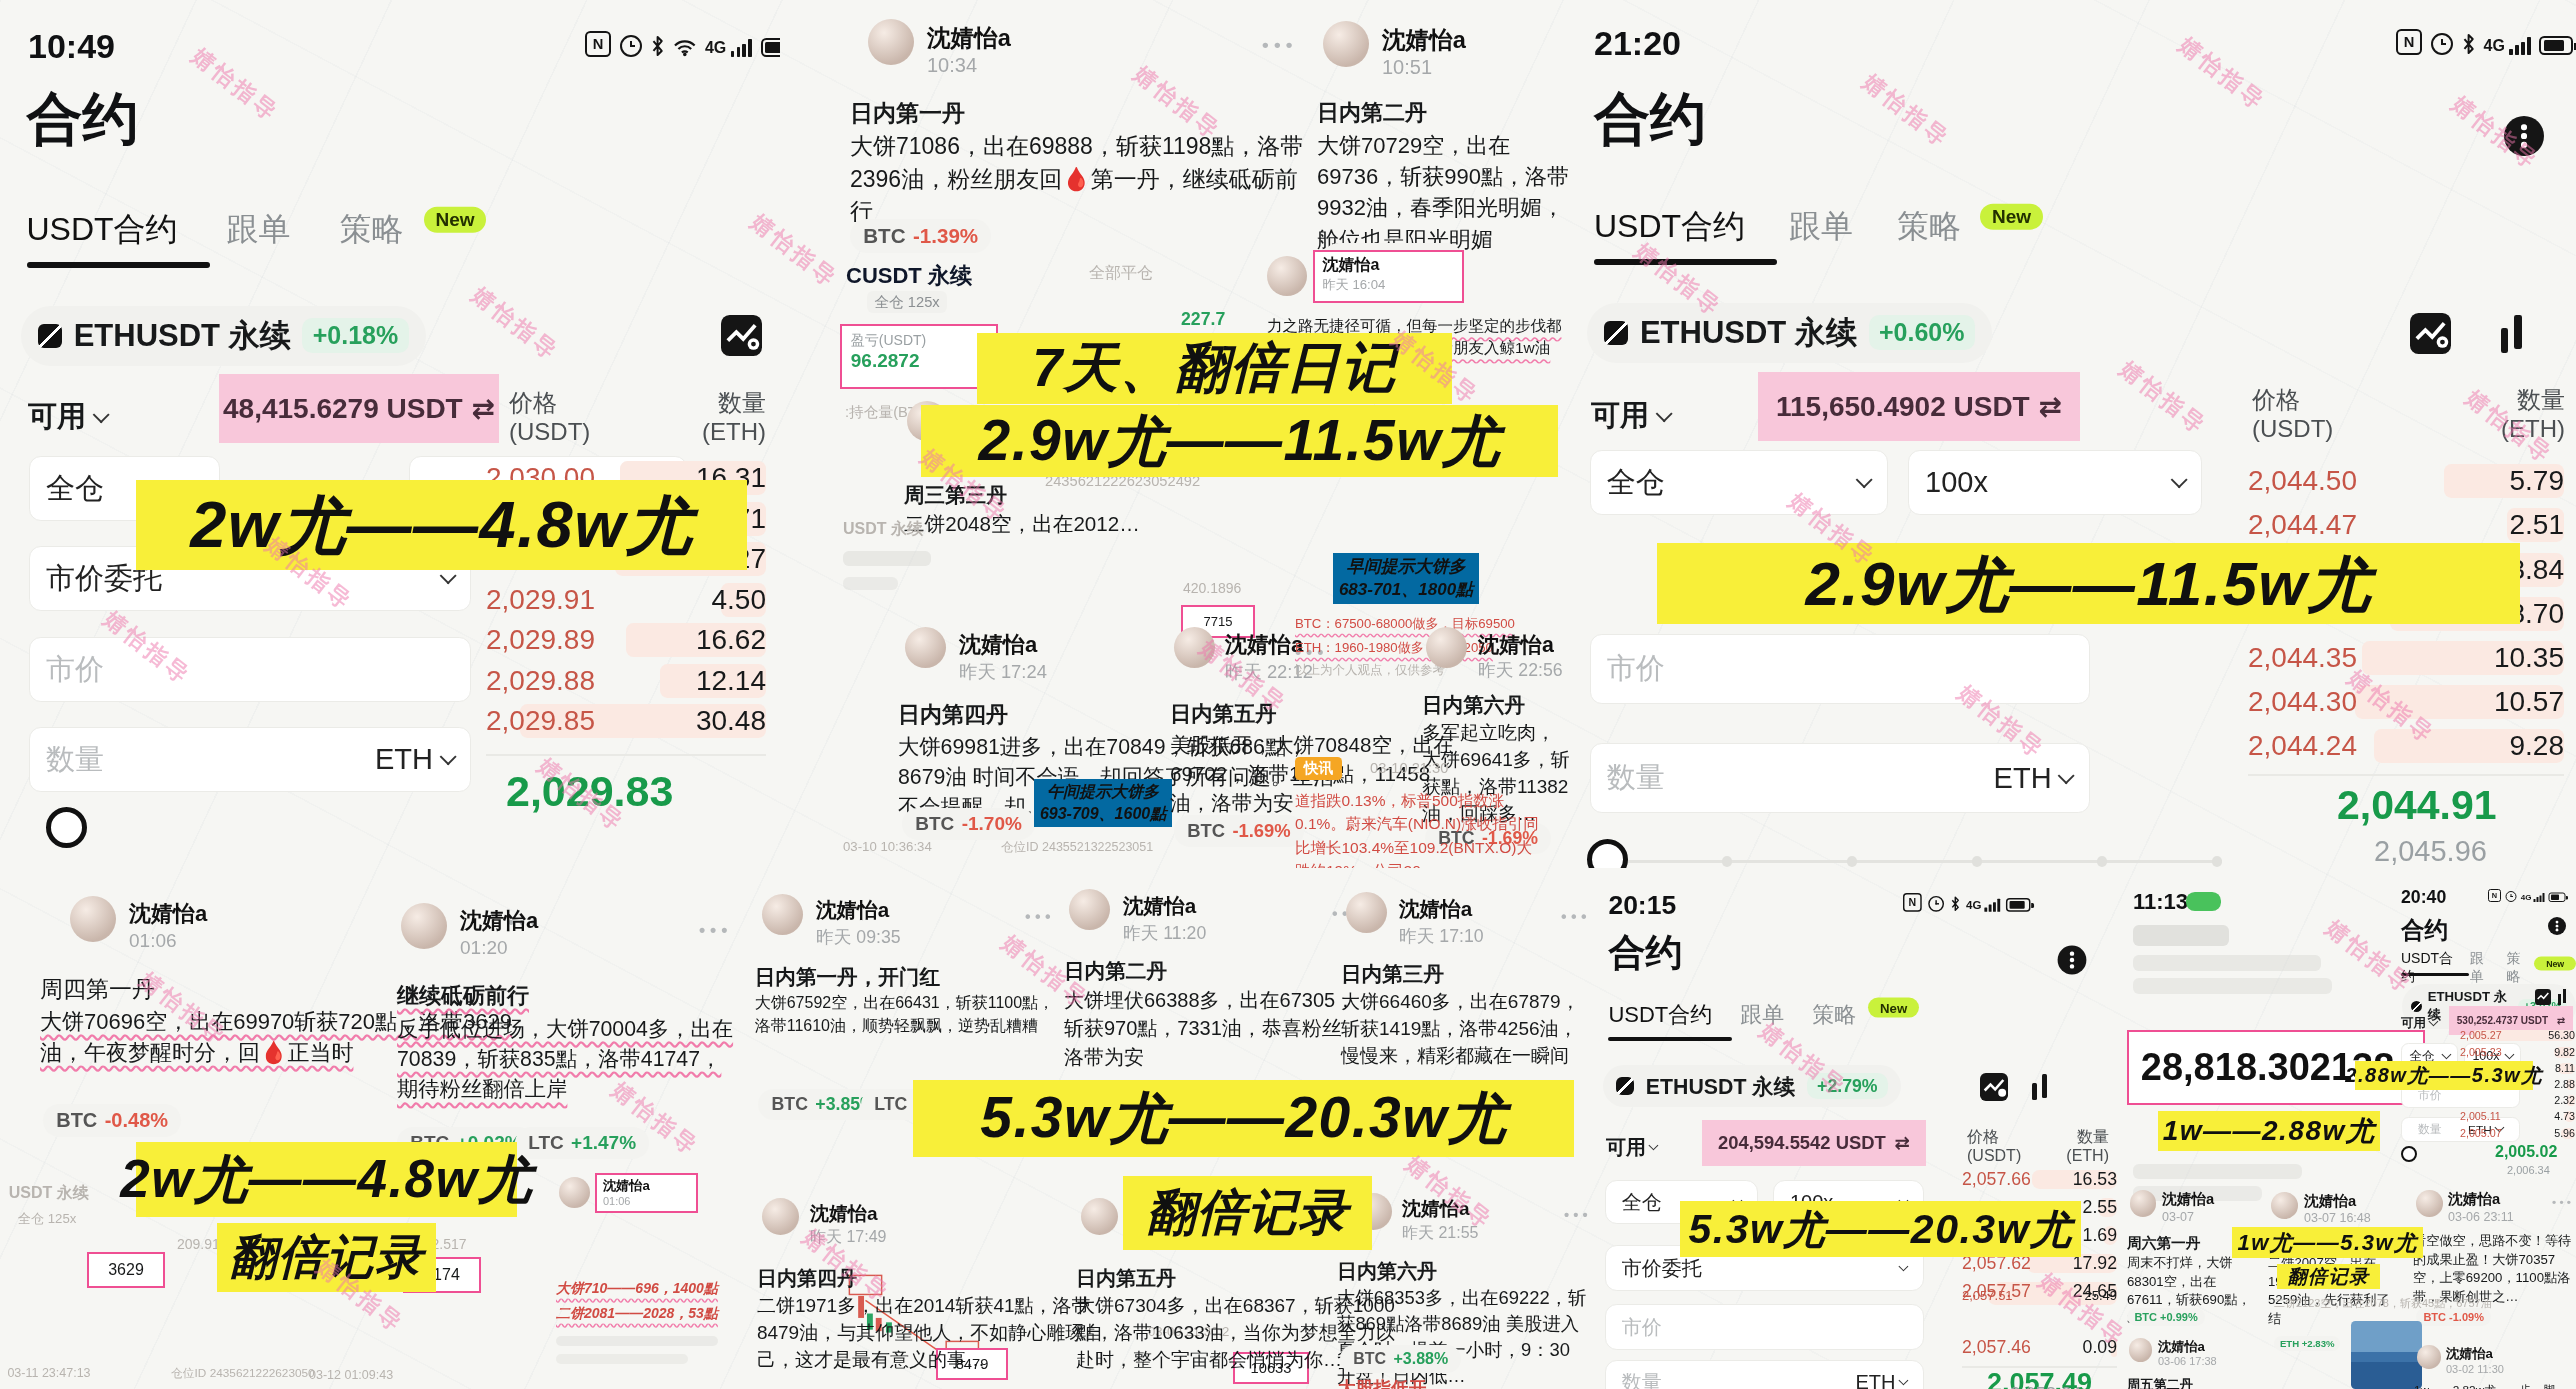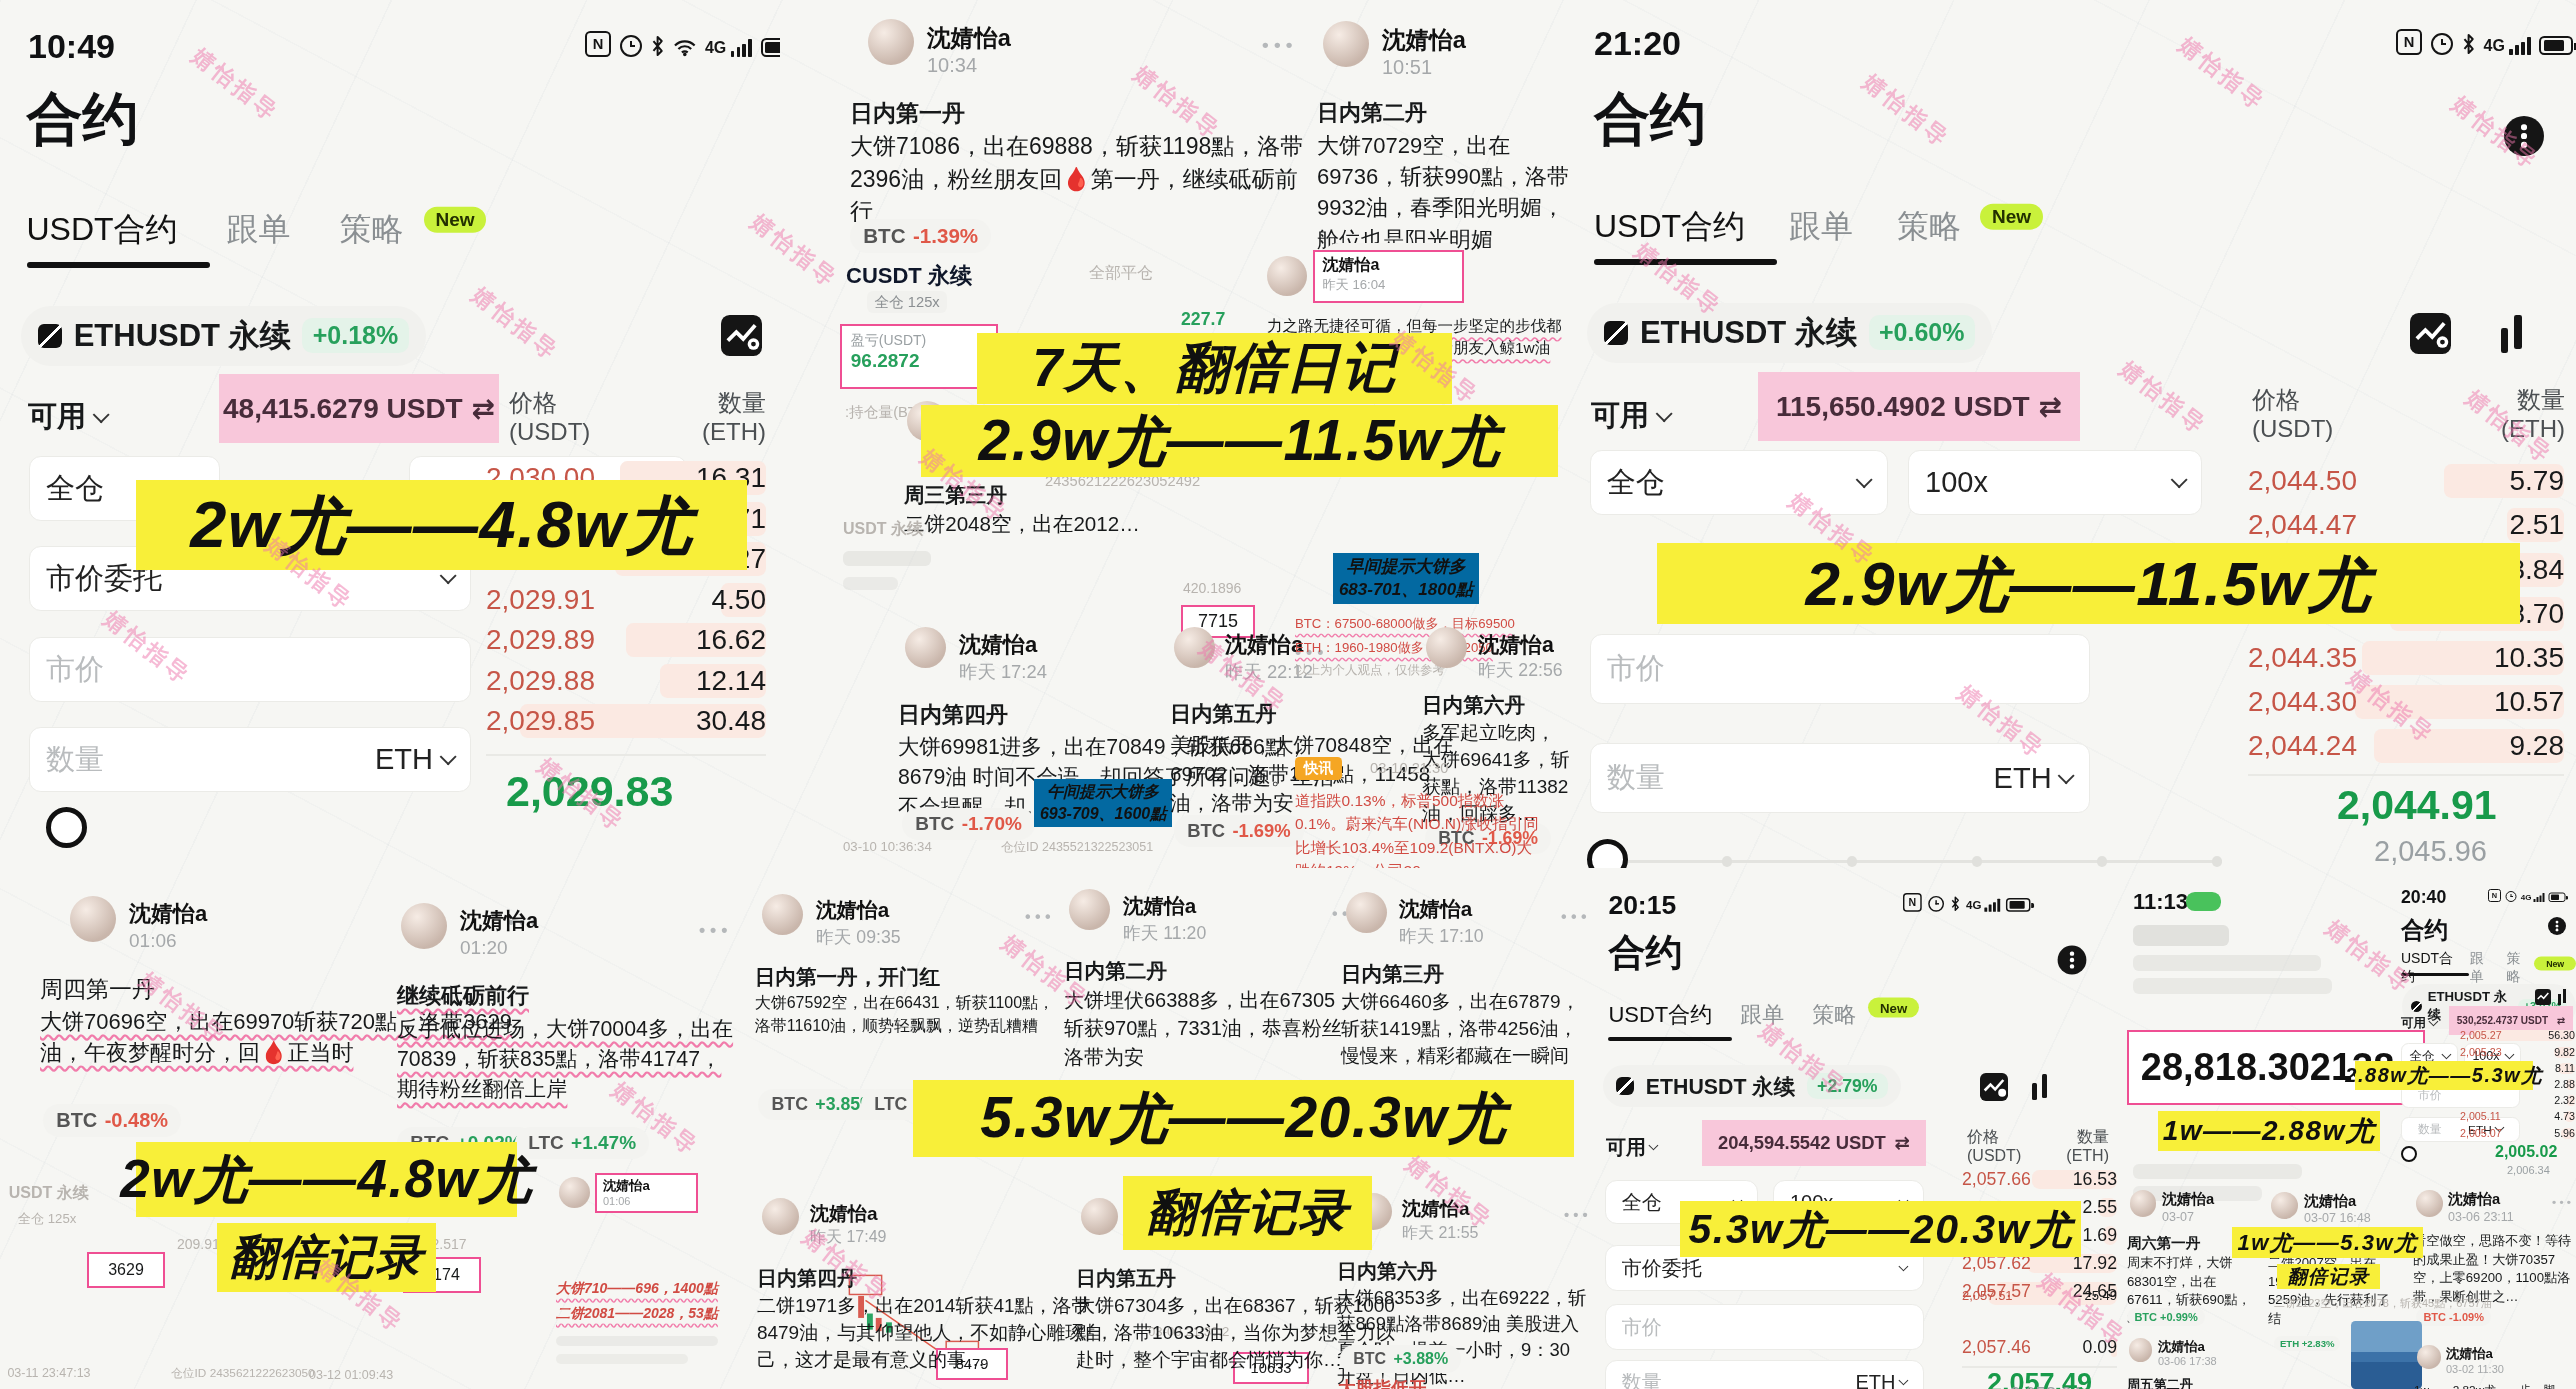--- a/index.html
+++ b/index.html
@@ -259,21 +259,21 @@
     <span class="abs pill" style="left:122px;top:808px;font-size:19px">
         <b>BTC</b>
         <i class="neg">-1.70%</i>
       </span>
     <div class="abs hl-mini" style="left:254px;top:779px;font-size:16px;line-height:1.4;text-align:center">
       <span>午间提示大饼多</span><br><span>693-709、1600點</span>
     </div>
     <div class="abs faint" style="left:63px;top:839px;font-size:13.2px">03-10 10:36:34</div>
     <div class="abs faint" style="left:221px;top:839px;font-size:12.5px">仓位ID 2435521322523051</div>
     <div class="abs faint" style="left:403px;top:580px;font-size:14px">420.1896</div>
-    <div class="pkb" style="left:401px;top:605px;width:70px;height:29px;font-size:18px;display:flex;align-items:center;justify-content:center">7715</div>
+    <div class="pkb" style="left:401px;top:605px;width:70px;height:29px;font-size:13px;display:flex;align-items:center;justify-content:center">7715</div>
 
     <span class="abs avatar" style="left:394px;top:627px;width:41px;height:41px"></span>
     <span class="abs pname" style="left:445px;top:630px;font-size:22px">沈婧怡a</span>
     <span class="abs ptime" style="left:445px;top:659px;font-size:18.4px">昨天 22:12</span>
     <div class="abs body" style="left:390px;top:699px;font-size:21.3px;font-weight:600">日内第五丹</div>
     <div class="abs body" style="left:390px;top:730px;width:294px;font-size:20.6px">美股低开，大饼70848空，出在69702，洛带1100點，11458油，洛带为安</div>
     <span class="abs pill" style="left:394px;top:815px;font-size:18.4px">
         <b>BTC</b>
         <i class="neg">-1.69%</i>
       </span>

